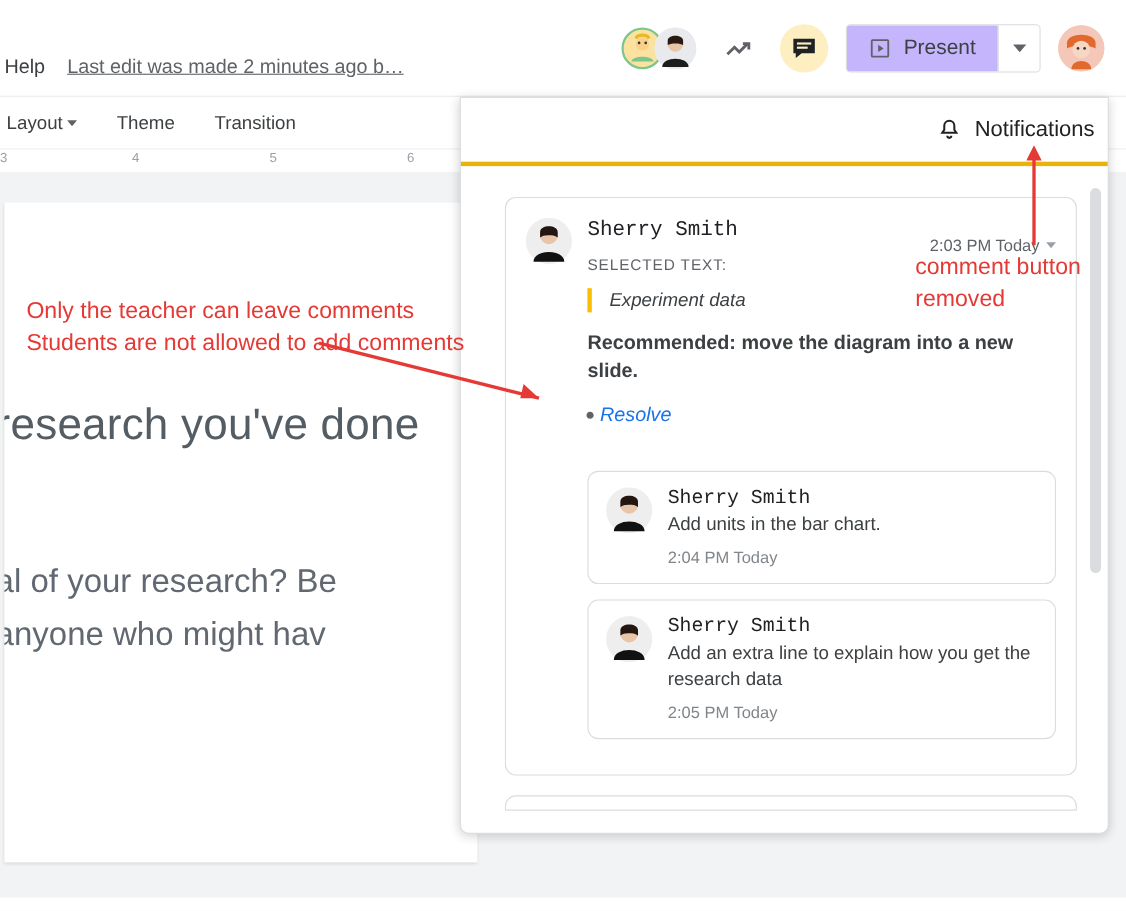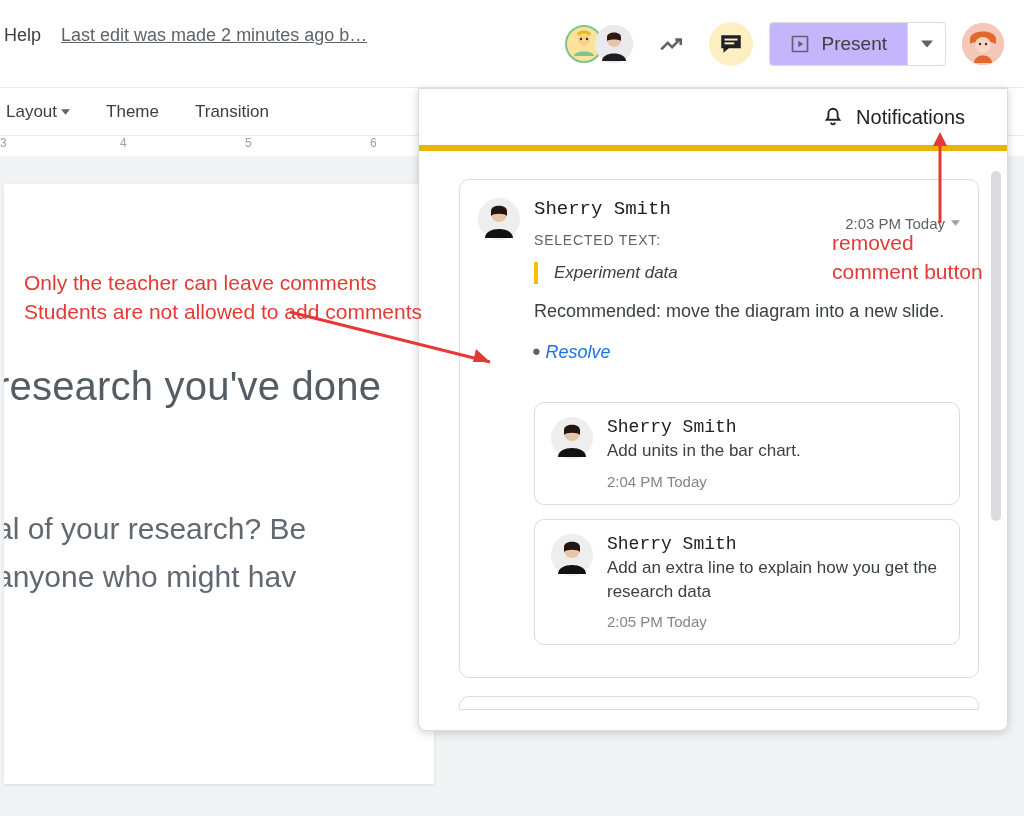--- a/index.html
+++ b/index.html
@@ -1,20 +1,20 @@
 <!DOCTYPE html>
 <html><head>
 <meta charset="utf-8">
 <style>
   * { box-sizing: border-box; margin: 0; padding: 0; font-family: Arial, "Helvetica Neue", Helvetica, sans-serif; }
   body { width: 1024px; height: 828px; background: #fff; color: #3c4043; overflow: hidden; position: relative; }
 
   
   .topbar { height: 88px; border-bottom: 1px solid #e8eaed; display: flex; align-items: center; justify-content: space-between; padding: 0 20px 0 0; }
-  .topbar-left { display: flex; align-items: center; padding-left: 0; gap: 20px; height: 100%; }
+  .topbar-left { display: flex; align-items: flex-end; padding-left: 0; gap: 20px; height: 100%; }
   .menu-help { font-size: 18px; color: #3c4043; padding: 0 0 16px 4px; }
   .last-edit { font-size: 18px; color: #5f6368; text-decoration: underline; padding-bottom: 16px; white-space: nowrap; max-width: 340px; overflow: hidden; text-overflow: ellipsis; }
   .topbar-right { display: flex; align-items: center; gap: 16px; height: 100%; }
   .avatars { display: flex; align-items: center; }
   .avatar { width: 38px; height: 38px; border-radius: 50%; background: #e8eaed; display: flex; align-items: center; justify-content: center; font-size: 22px; }
   .avatar.teacher { margin-left: -8px; }
   .avatar.student { border: 2px solid #7cc68d; background: #fbe29f; }
   .ico-btn { width: 44px; height: 44px; border-radius: 50%; display: flex; align-items: center; justify-content: center; }
   .ico-btn.active { background: #feefc3; }
   .present-wrap { display: flex; border: 1px solid #dadce0; border-radius: 4px; overflow: hidden; height: 44px; }
@@ -31,36 +31,36 @@
   .tick { position: absolute; top: 0; font-size: 12px; }
 
   
   .slide-area { background: #f1f3f4; height: 660px; padding: 28px 20px 20px 4px; }
   .slide { background: #fff; width: 430px; height: 600px; box-shadow: 0 1px 3px rgba(0,0,0,0.1); padding: 60px 0 0 0; overflow: hidden; }
   .slide h1 { font-size: 40px; font-weight: 400; color: #555d64; letter-spacing: 0.2px; margin-left: -8px; margin-top: 120px; white-space: nowrap; }
   .slide .body { font-size: 30px; color: #616871; font-weight: 400; margin-top: 96px; margin-left: -8px; line-height: 1.6; white-space: nowrap; }
 
   
   .comment-panel { position: absolute; top: 88px; left: 418px; width: 590px; background: #fff; border: 1px solid #dadce0; border-radius: 0 0 8px 8px; box-shadow: 0 2px 10px rgba(0,0,0,0.18); }
-  .panel-head { display: flex; justify-content: flex-end; align-items: center; height: 62px; padding: 0 42px; border-bottom: 6px solid #eab308; gap: 12px; }
+  .panel-head { display: flex; justify-content: flex-end; align-items: center; height: 62px; padding: 0 12px; border-bottom: 4px solid #eab308; gap: 12px; }
   .panel-head-title { font-size: 20px; color: #202124; }
   .panel-body { padding: 28px 28px 20px 40px; max-height: 630px; overflow: hidden; position: relative; }
   .scroll-track { position: absolute; right: 6px; top: 20px; width: 10px; height: 350px; background: #dadce0; border-radius: 5px; }
 
   .comment-card { border: 1px solid #dadce0; border-radius: 10px; padding: 18px 18px 18px 18px; }
   .c-head { display: flex; gap: 14px; }
   .c-avatar { width: 42px; height: 42px; border-radius: 50%; flex-shrink: 0; }
   .c-head-txt { flex: 1; }
   .c-name { font-size: 19px; font-weight: 500; color: #202124; font-family: Liberation Mono, monospace; }
   .c-sel-label { font-size: 14px; letter-spacing: 0.8px; color: #5f6368; margin-top: 12px; }
   .c-time { font-size: 15px; color: #5f6368; display: flex; align-items: center; gap: 6px; }
   .sel-text-row { display: flex; align-items: center; gap: 16px; margin: 14px 0 14px 56px; }
   .sel-bar { width: 4px; height: 22px; background: #fbbc04; }
   .sel-text { font-style: italic; font-size: 17px; color: #3c4043; }
-  .c-body { font-size: 18px; color: #3c4043; margin-left: 56px; line-height: 1.45; }
+  .c-body { font-size: 18px; color: #3c4043; margin-left: 56px; line-height: 1.45; font-weight: bold; }
   .resolve-row { margin: 14px 0 36px 54px; font-size: 18px; font-style: italic; }
   .bullet { color: #5f6368; font-size: 24px; vertical-align: -2px; }
   .resolve-link { color: #1a73e8; }
 
   .reply-card { border: 1px solid #dadce0; border-radius: 10px; padding: 14px 16px; margin-left: 56px; margin-bottom: 14px; display: flex; gap: 14px; }
   .reply-txt .c-name { font-size: 18px; }
   .reply-body { font-size: 17px; color: #3c4043; margin-top: 2px; line-height: 1.4; }
   .reply-time { font-size: 15px; color: #80868b; margin-top: 10px; }
 
   
@@ -250,19 +250,19 @@
 <div class="anno" style="top:268px;left:24px;">
   <div>Only the teacher can leave comments</div>
   <div>Students are not allowed to add comments</div>
 </div>
 <svg class="arrow-svg" style="top:302px;left:280px" width="230" height="80">
   <line x1="10" y1="10" x2="210" y2="60" stroke="#e53935" stroke-width="3"></line>
   <polygon points="210,60 196,47 193,60" fill="#e53935"></polygon>
 </svg>
 
 <div class="anno" style="top:228px;left:832px;">
+  <div>comment button</div>
   <div>removed</div>
-  <div>comment button</div>
 </div>
 <svg class="arrow-svg" style="top:128px;left:925px" width="30" height="100">
   <line x1="15" y1="95" x2="15" y2="10" stroke="#e53935" stroke-width="3"></line>
   <polygon points="15,4 8,18 22,18" fill="#e53935"></polygon>
 </svg>
 
 </body></html>

